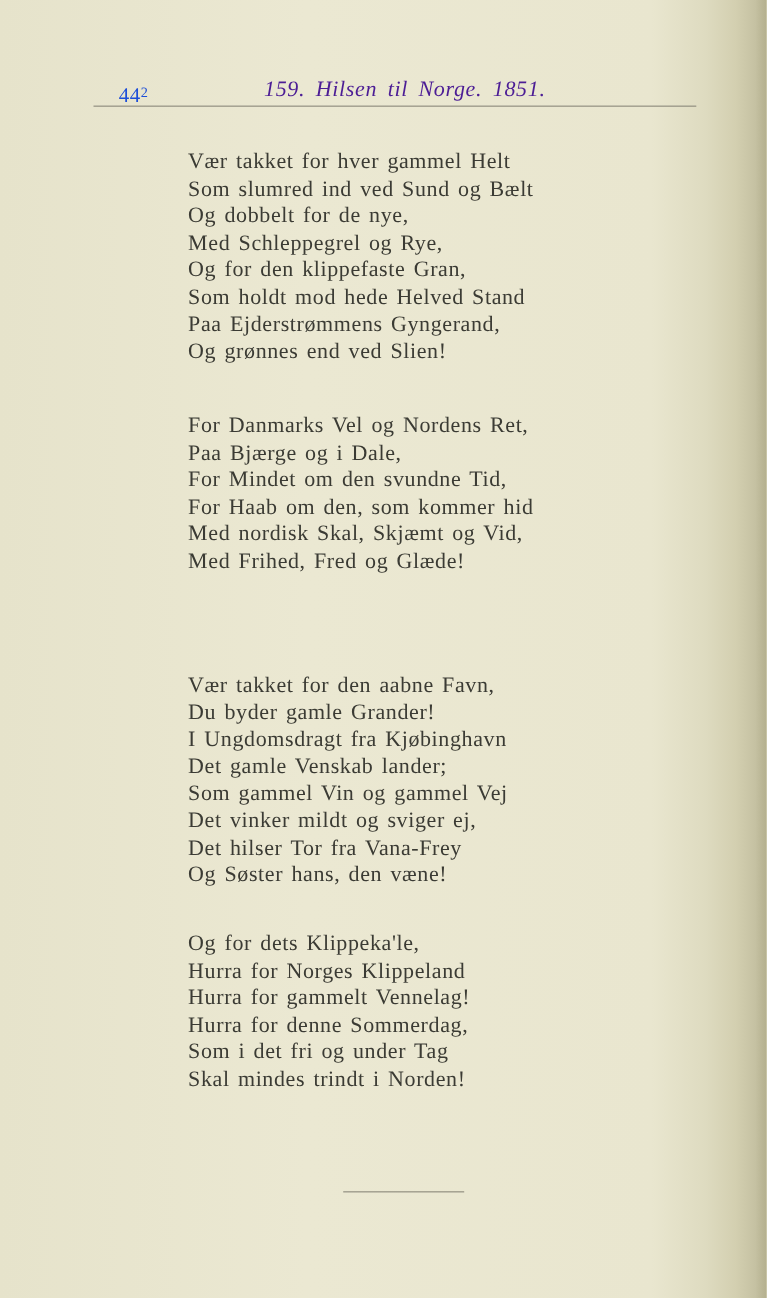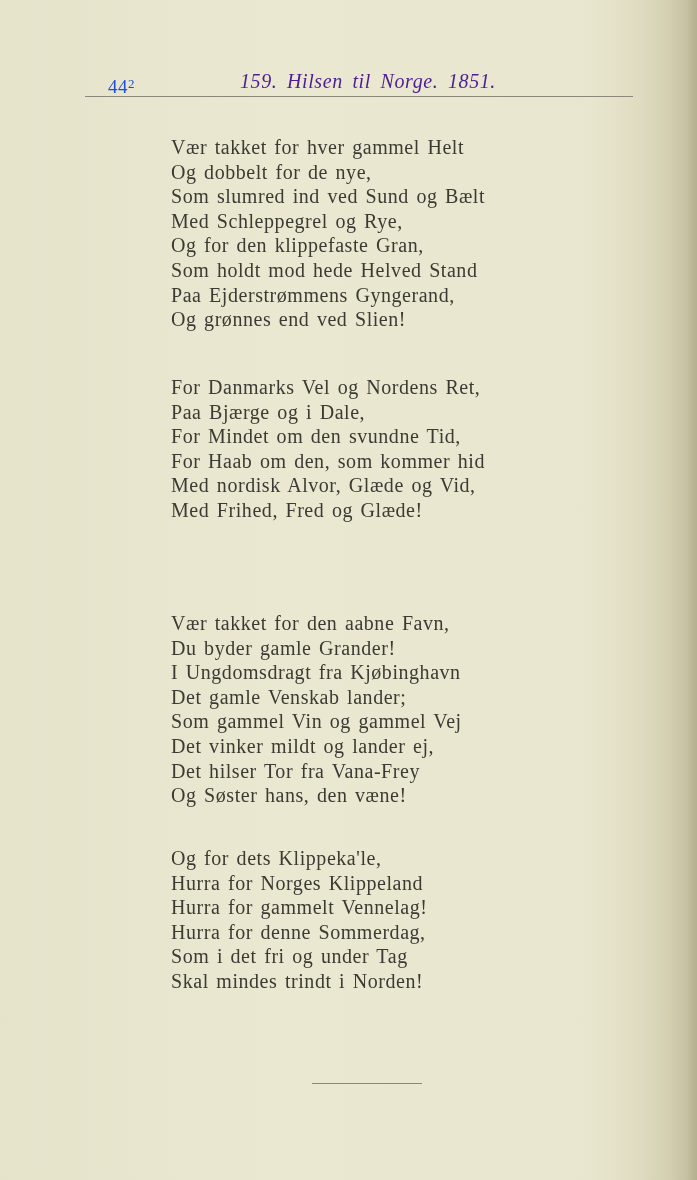--- a/index.html
+++ b/index.html
@@ -94,45 +94,45 @@
 <div class="edge-shadow"></div>
 
 <div class="page-number"><span>44</span><span class="sup">2</span></div>
 
 <div class="running-head">159.  Hilsen til Norge.  1851.</div>
 
 <div class="header-rule"></div>
 
 <div class="stanza stanza-1">
   <div class="line">Vær takket for hver gammel Helt</div>
+  <div class="line">Som slumred ind ved Sund og Bælt</div>
   <div class="line">Og dobbelt for de nye,</div>
-  <div class="line">Som slumred ind ved Sund og Bælt</div>
   <div class="line">Med Schleppegrel og Rye,</div>
   <div class="line">Og for den klippefaste Gran,</div>
   <div class="line">Som holdt mod hede Helved Stand</div>
   <div class="line">Paa Ejderstrømmens Gyngerand,</div>
   <div class="line">Og grønnes end ved Slien!</div>
 </div>
 
 <div class="stanza stanza-2">
   <div class="line">For Danmarks Vel og Nordens Ret,</div>
   <div class="line">Paa Bjærge og i Dale,</div>
   <div class="line">For Mindet om den svundne Tid,</div>
   <div class="line">For Haab om den, som kommer hid</div>
-  <div class="line">Med nordisk Alvor, Glæde og Vid,</div>
+  <div class="line">Med nordisk Skal, Skjæmt og Vid,</div>
   <div class="line">Med Frihed, Fred og Glæde!</div>
 </div>
 
 <div class="stanza stanza-3">
   <div class="line">Vær takket for den aabne Favn,</div>
   <div class="line">Du byder gamle Grander!</div>
   <div class="line">I Ungdomsdragt fra Kjøbinghavn</div>
   <div class="line">Det gamle Venskab lander;</div>
   <div class="line">Som gammel Vin og gammel Vej</div>
-  <div class="line">Det vinker mildt og lander ej,</div>
+  <div class="line">Det vinker mildt og sviger ej,</div>
   <div class="line">Det hilser Tor fra Vana-Frey</div>
   <div class="line">Og Søster hans, den væne!</div>
 </div>
 
 <div class="stanza stanza-4">
   <div class="line">Og for dets Klippeka'le,</div>
   <div class="line">Hurra for Norges Klippeland</div>
   <div class="line">Hurra for gammelt Vennelag!</div>
   <div class="line">Hurra for denne Sommerdag,</div>
   <div class="line">Som i det fri og under Tag</div>

